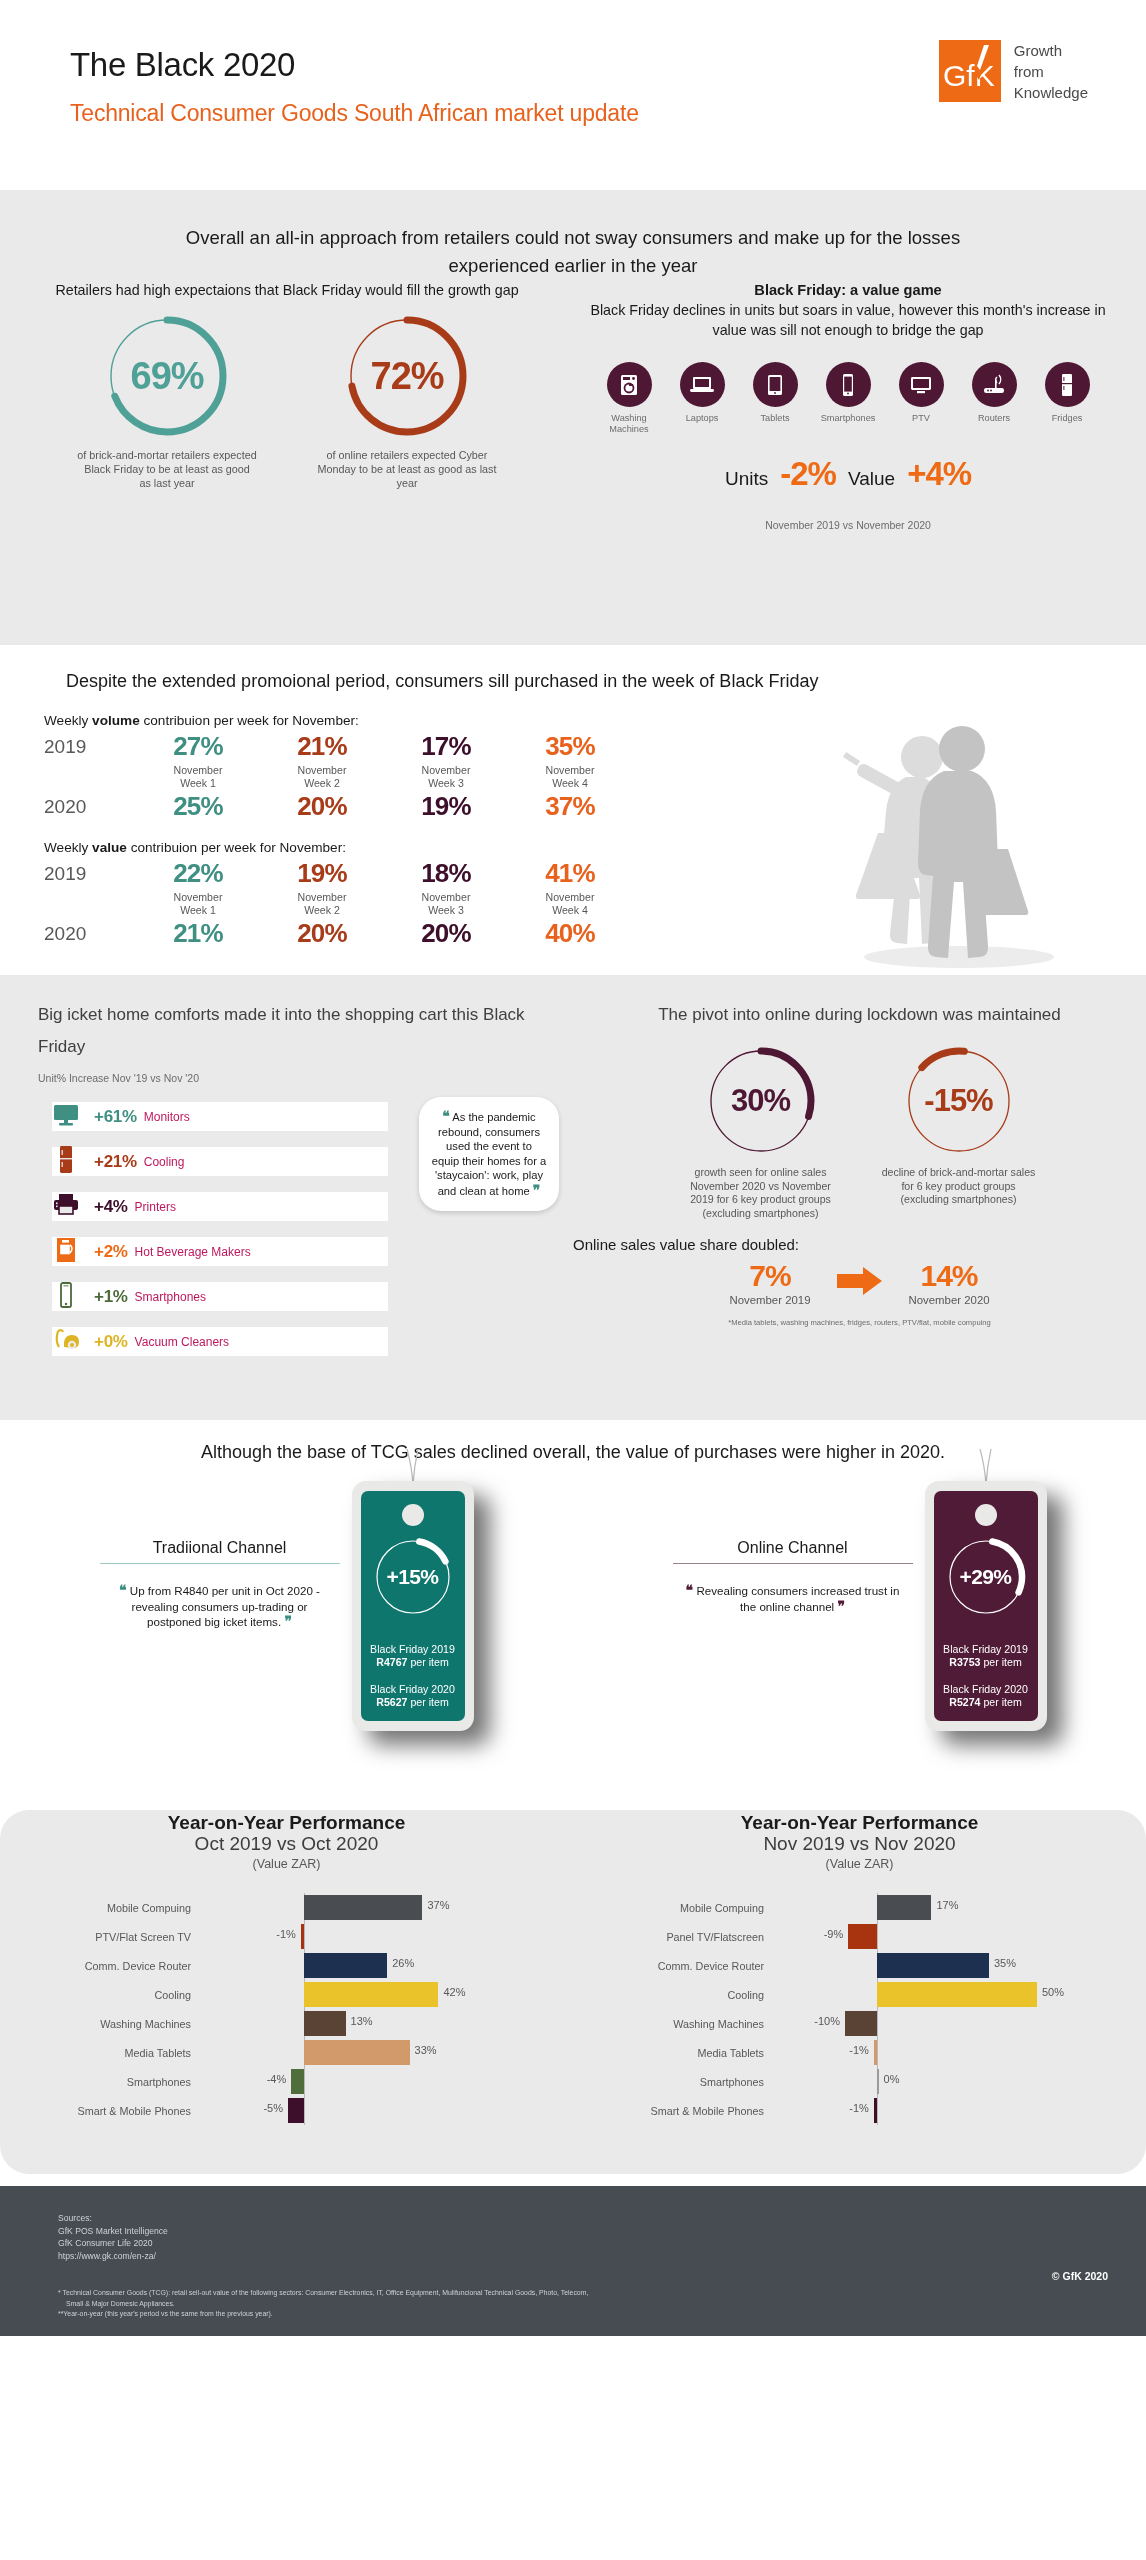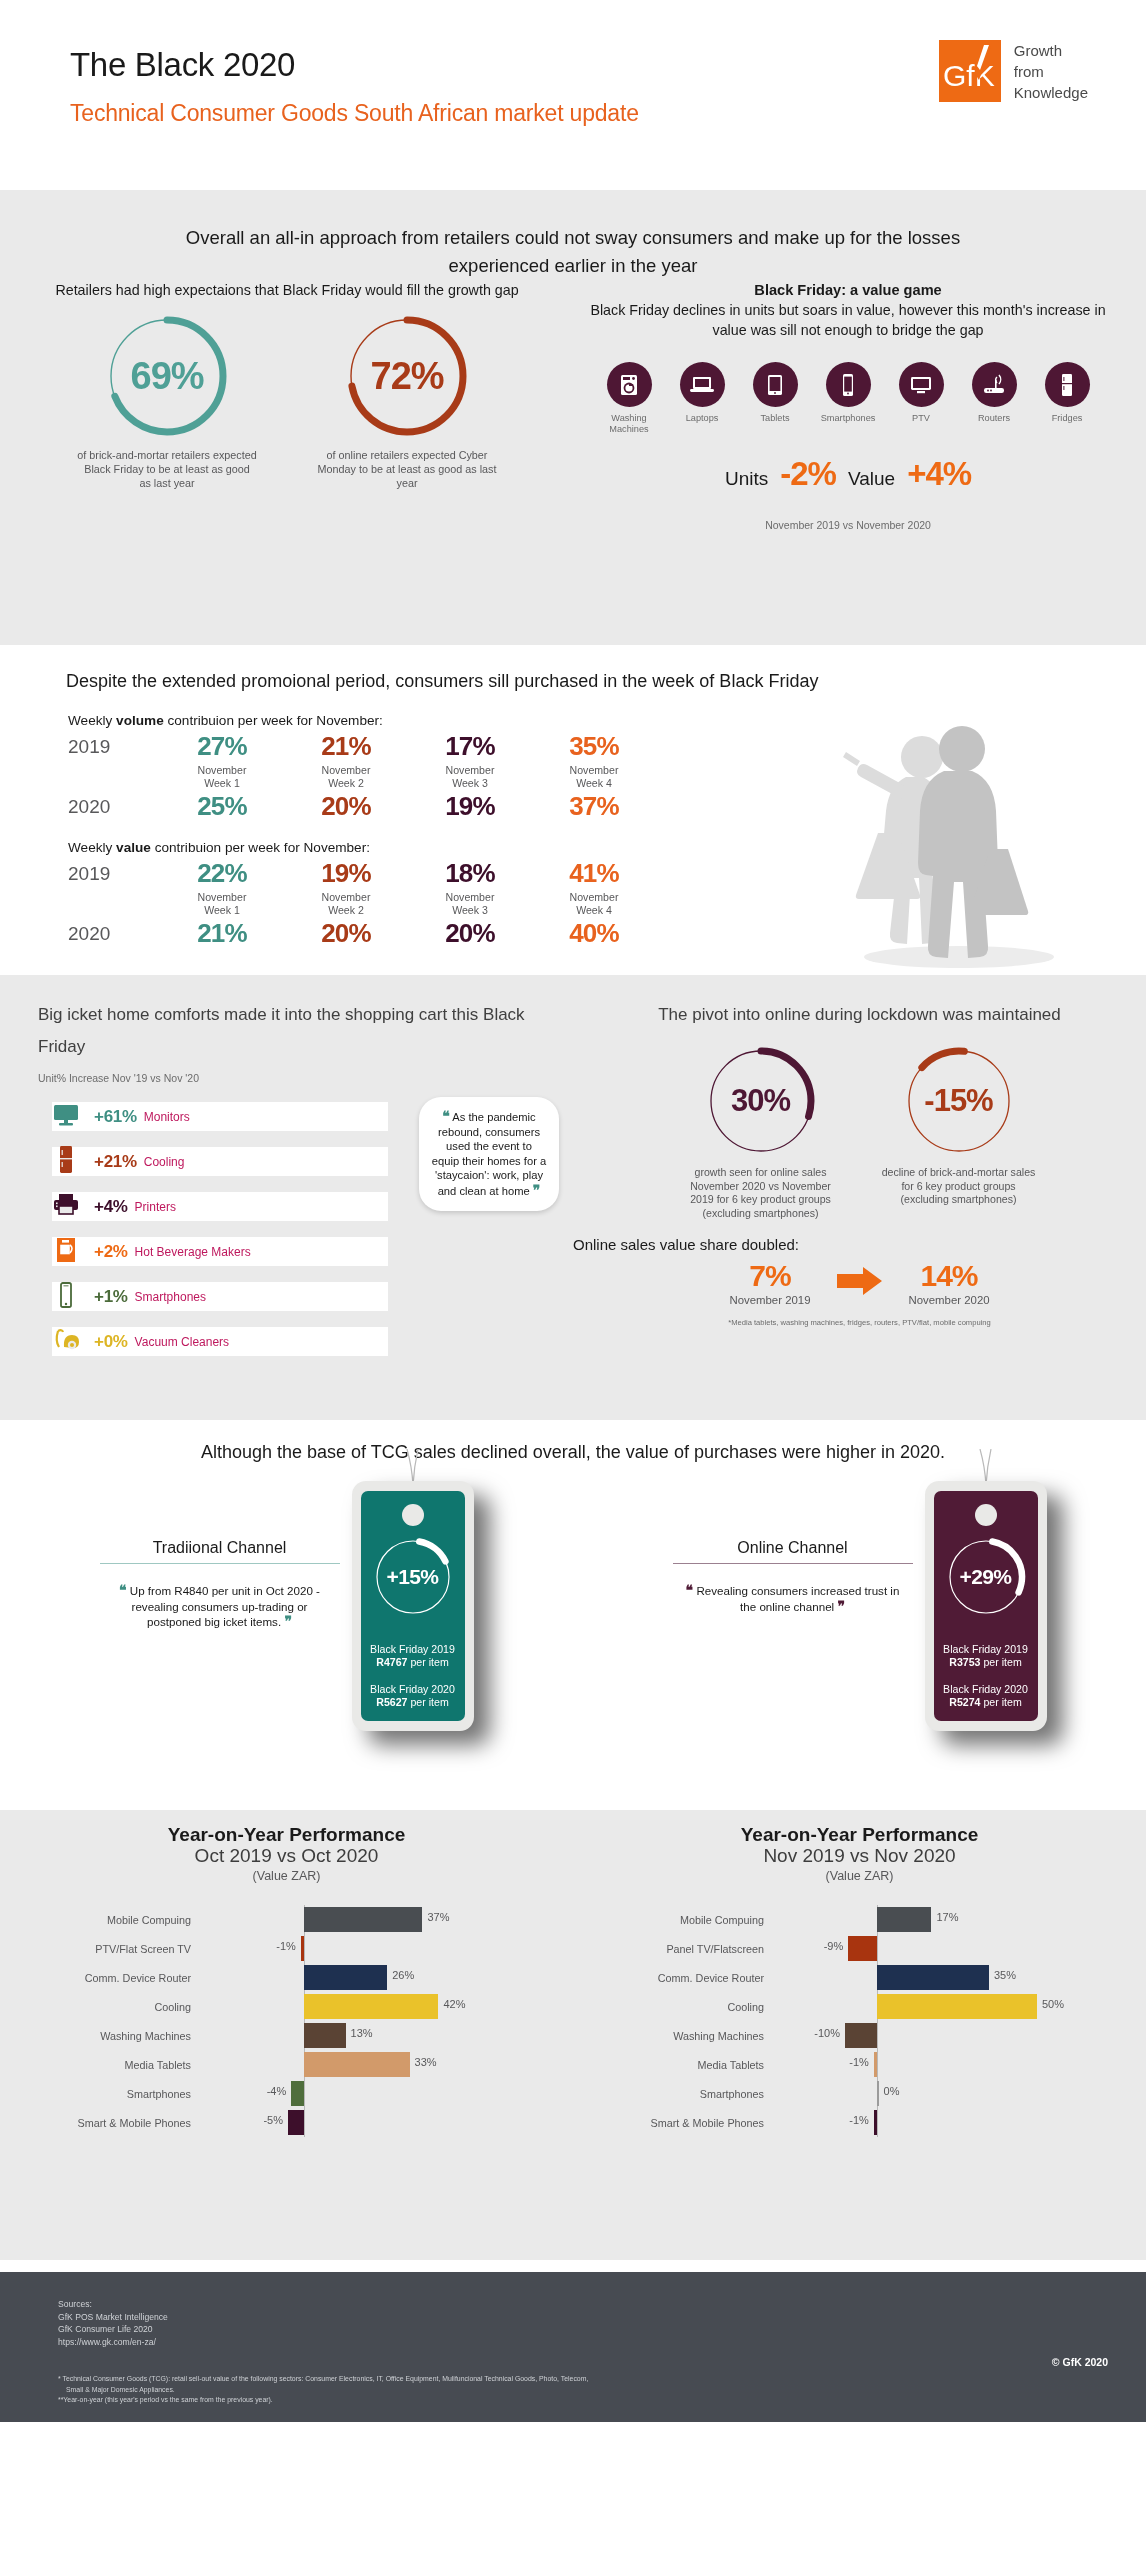--- a/index.html
+++ b/index.html
@@ -45,21 +45,21 @@
   .circ svg { display:block; }
   .prod-lbl { margin-top: 6px; font-size: 9.2px; line-height: 11px; color: #6c6c6c; }
   .uv-row { display: flex; justify-content: center; align-items: baseline; gap: 12px; margin-top: 20px; }
   .uv-lbl { font-size: 19px; font-weight: 400; color: #1a1a1a; }
   .uv-val { font-size: 33px; font-weight: bold; color: #ee6a14; letter-spacing: -1px; }
   .sec1-foot { text-align: center; font-size: 10.5px; color: #6c6c6c; margin-top: 26px; }
 
   
   .sec2 { position: relative; height: 330px; padding: 26px 0 0 0; }
   .sec2-head { font-size: 18px; color: #1a1a1a; padding-left: 66px; }
-  .wk-block { padding-left: 68px; margin-top: 21px; position: relative; z-index: 2; }
+  .wk-block { padding-left: 44px; margin-top: 21px; position: relative; z-index: 2; }
   .wk-cap { font-size: 13.6px; color: #1a1a1a; margin-bottom: 2px; }
   .wk-cap b { font-weight: bold; }
   .wk-grid { display: grid; grid-template-columns: 92px 124px 124px 124px 124px; align-items: start; }
   .wk-year { font-size: 19px; color: #58585a; padding-top: 6px; }
   .wk-cell { text-align: center; }
   .wk-pct { font-size: 26px; font-weight: bold; letter-spacing: -0.8px; line-height: 32px; }
   .wk-sub { font-size: 10.6px; line-height: 13px; color: #58585a; margin-top: 2px; }
   .silhouette { position: absolute; right: 52px; top: 80px; width: 300px; height: 250px; opacity: 1; z-index: 1; }
 
   
@@ -104,21 +104,21 @@
   .string { position: absolute; left: 50%; top: -32px; width: 2px; height: 36px; margin-left: -1px; }
   .tag-outer { width: 122px; height: 250px; background: #e9e9e7; border-radius: 14px; padding: 10px 9px; box-shadow: 16px 14px 22px rgba(0,0,0,.55); position: relative; }
   .tag-inner { width: 100%; height: 100%; border-radius: 7px; position: relative; overflow: hidden; }
   .tag-hole { position: absolute; left: 50%; top: 13px; margin-left: -11px; width: 22px; height: 22px; border-radius: 50%; background: #e9e9e7; }
   .tag-ring { position: absolute; left: 50%; top: 42px; margin-left: -44px; width: 88px; height: 88px; }
   .tag-ring-val { position: absolute; left: 0; top: 42px; width: 100%; height: 88px; display: flex; align-items: center; justify-content: center; color: #fff; font-size: 21px; font-weight: bold; letter-spacing: -0.6px; }
   .tag-line { position: absolute; left: 0; width: 100%; text-align: center; color: #fff; font-size: 10.6px; line-height: 13.4px; }
   .tag-line b { font-weight: bold; }
 
   
-  .sec5 { height: 450px; padding-top: 14px; display: flex; }
+  .sec5 { height: 364px; padding-top: 2px; display: flex; border-radius: 29px; }
   .chart-half { width: 50%; }
   .ch-h1 { text-align: center; font-size: 19px; font-weight: bold; color: #1a1a1a; }
   .ch-h2 { text-align: center; font-size: 19px; color: #3d3d3d; margin-top: -1px; }
   .ch-h3 { text-align: center; font-size: 12.5px; color: #58585a; margin-top: 2px; }
   .chart { position: relative; margin-top: 22px; height: 232px; }
   .crow { display: flex; align-items: center; height: 29px; }
   .clabel { width: 200px; text-align: right; font-size: 10.8px; color: #58585a; padding-right: 9px; }
   .cplot { position: relative; width: 270px; height: 29px; }
   .axis { position: absolute; left: 104px; top: 0; width: 1px; height: 100%; background: #b8b8b8; }
   .cbar { position: absolute; top: 2px; height: 25px; }

